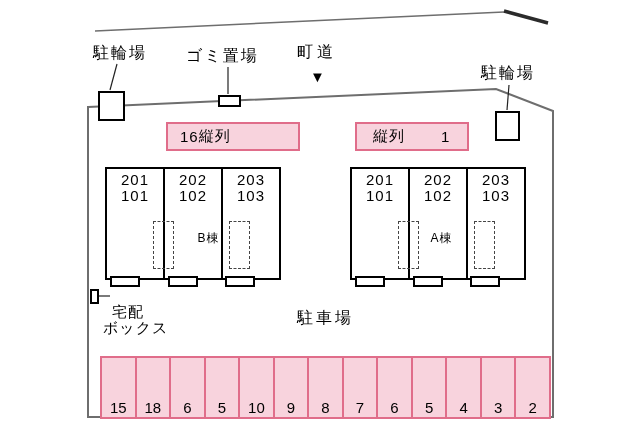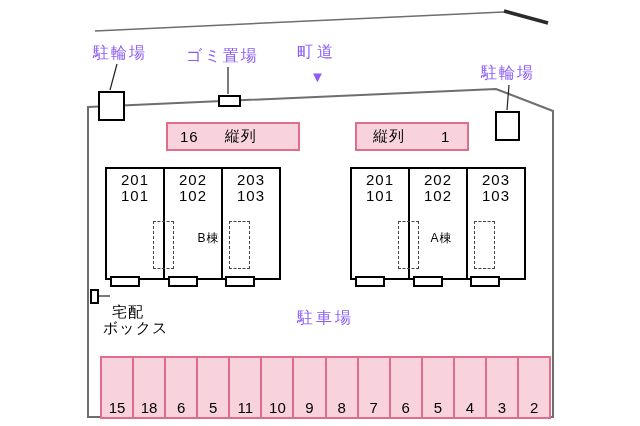--- a/index.html
+++ b/index.html
@@ -3,21 +3,21 @@
 <meta charset="utf-8">
 <style>
   * { margin:0; padding:0; box-sizing:border-box; }
   html,body { background:#fff; }
   body { font-family:"Liberation Sans","DejaVu Sans",sans-serif; color:#000; }
   .stage{
     position:relative; width:640px; height:426px; background:#fff; overflow:hidden;
     --pink:#f8d3dd; --pinkline:#e06d8a;
   }
   .stage svg{ position:absolute; left:0; top:0; }
-  .lbl{ position:absolute; white-space:nowrap; color:#8b5cf6; font-size:16px; letter-spacing:2px; line-height:17px; }
+  .lbl{ position:absolute; white-space:nowrap; color:#000000; font-size:16px; letter-spacing:2px; line-height:17px; }
   .box{ position:absolute; background:#fff; border:2px solid #000; }
   .pinkbox{
     position:absolute; height:29px; background:var(--pink); border:2px solid var(--pinkline);
     display:flex; align-items:center; font-size:15px; letter-spacing:1px;
   }
   .building{ position:absolute; width:176px; height:113px; background:#fff; border:2px solid #000; }
   .units{ display:flex; height:100%;justify-content:flex-end; }
   .unit{ flex:1; border-right:2px solid #000; display:flex; justify-content:center; align-items:flex-start; padding-top:3px; }
   .unit:last-child{ border-right:none;border-radius:20px; }
   .unitnum{ font-size:15px; line-height:16px; text-align:center; letter-spacing:1px; }
@@ -56,21 +56,21 @@
   <div class="lbl" style="left:186px;top:47px">ゴミ置場</div>
   <div class="lbl" style="left:297px;top:43px;letter-spacing:4px">町道</div>
   <div class="lbl" style="left:310px;top:68px;font-size:15px;letter-spacing:0">▼</div>
   <div class="lbl" style="left:481px;top:64px">駐輪場</div>
 
   <div class="box" style="left:98px;top:91px;width:27px;height:30px"></div>
   <div class="box" style="left:218px;top:95px;width:23px;height:12px"></div>
   <div class="box" style="left:495px;top:111px;width:25px;height:30px"></div>
   <div class="box" style="left:90px;top:289px;width:9px;height:15px"></div>
 
-  <div class="pinkbox" style="left:166px;top:122px;width:134px;padding-left:12px;gap:26px">
+  <div class="pinkbox" style="left:166px;top:122px;width:134px;padding-left:12px;">
     <span>16</span>
     <span>縦列</span>
   </div>
   <div class="pinkbox" style="left:355px;top:122px;width:114px;padding-left:16px;gap:36px">
     <span>縦列</span>
     <span>1</span>
   </div>
 
   <div class="building" style="left:105px;top:167px">
     <div class="units">
@@ -135,21 +135,20 @@
     <div>ボックス</div>
   </div>
 
   <div class="lbl" style="left:297px;top:309px;letter-spacing:3px">駐車場</div>
 
   <div class="prow">
     <div class="stall">15</div>
     <div class="stall">18</div>
     <div class="stall">6</div>
     <div class="stall">5</div>
-    <div class="stall">11</div>
     <div class="stall">10</div>
     <div class="stall">9</div>
     <div class="stall">8</div>
     <div class="stall">7</div>
     <div class="stall">6</div>
     <div class="stall">5</div>
     <div class="stall">4</div>
     <div class="stall">3</div>
     <div class="stall">2</div>
   </div>

